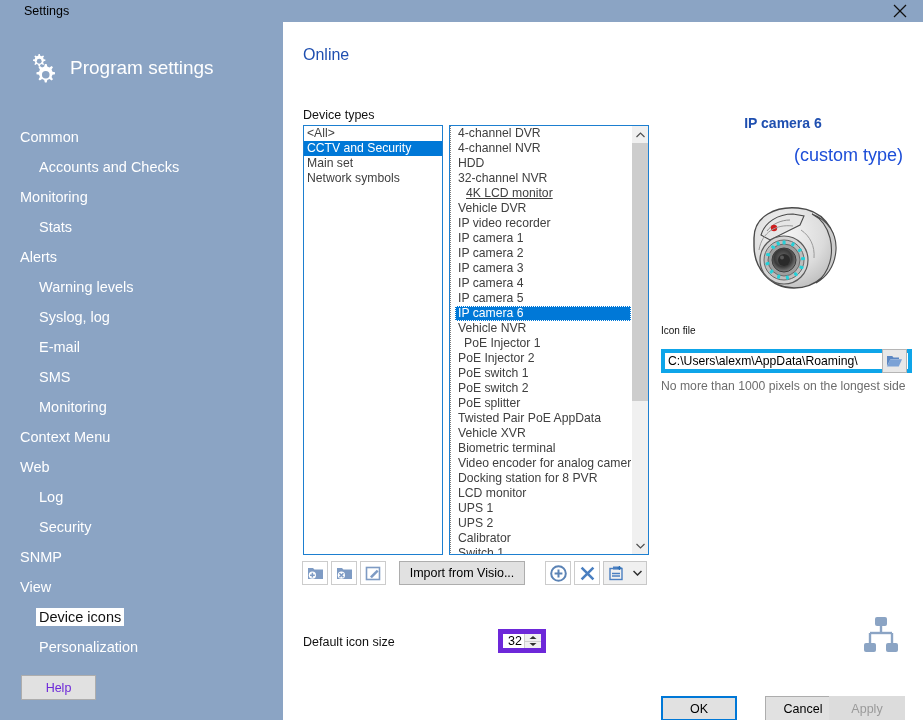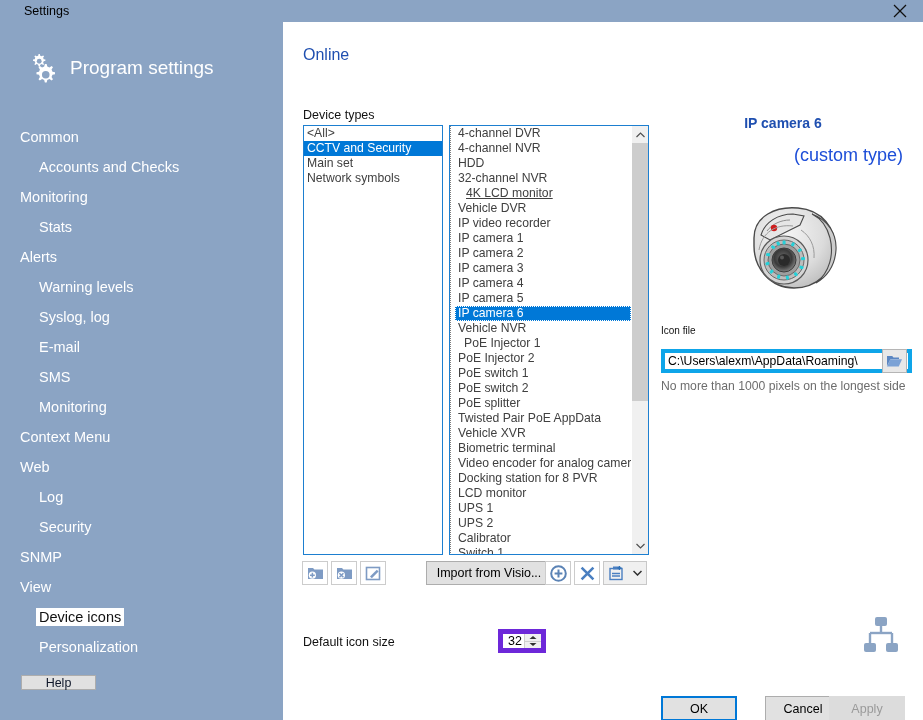--- a/index.html
+++ b/index.html
@@ -68,24 +68,24 @@
   }
   .navitem.lvl0 { padding-left: 17px; }
   .navitem.lvl1 { padding-left: 36px; }
   .navitem .txt { display: inline-block; padding: 1px 3px; }
   .navitem.selected .txt {
     background: #ffffff;
     color: #111111;
   }
   .helpbtn {
     position: absolute; left: 21px; top: 653px;
-    width: 75px; height: 15px;
+    width: 75px; height: 25px;
     background: #e1e1e1;
     border: 1px solid #adadad;
-    font-size: 12.5px; color: #0f172a;
+    font-size: 12.5px; color: #6d28d9;
     display: flex; align-items: center; justify-content: center;
     cursor: pointer;
   }
 
   
   .content {
     position: absolute; left: 283px; top: 22px;
     width: 640px; height: 698px;
     background: #ffffff;
   }
@@ -443,21 +443,21 @@
         <path d="M3.4 8.2 L7.4 12.2 M7.4 8.2 L3.4 12.2" stroke="#7e9bc4" stroke-width="1.5"></path>
       </svg>
     </div>
     <div class="tbtn flat" style="left:77px; top:539px;">
       <svg width="17" height="16" viewBox="0 0 17 16">
         <rect x="1.5" y="2.5" width="13" height="12" fill="none" stroke="#7e9bc4" stroke-width="1.6"></rect>
         <path d="M5 11.5 L11.8 4.7 L13.6 6.5 L6.8 13.3 Z" fill="#7e9bc4"></path>
       </svg>
     </div>
 
-    <div class="wbtn" style="left:116px; top:539px; width:126px; height:24px;margin-left:27px;">
+    <div class="wbtn" style="left:116px; top:539px; width:126px; height:24px;">
       <span>Import from Visio...</span>
     </div>
 
     <div class="tbtn flat" style="left:262px; top:539px;">
       <svg width="17" height="17" viewBox="0 0 17 17">
         <circle cx="8.5" cy="8.5" r="7.3" fill="none" stroke="#5b83b5" stroke-width="2"></circle>
         <path d="M8.5 4.6 v7.8 M4.6 8.5 h7.8" stroke="#5b83b5" stroke-width="2"></path>
       </svg>
     </div>
     <div class="tbtn flat" style="left:291px; top:539px;">

